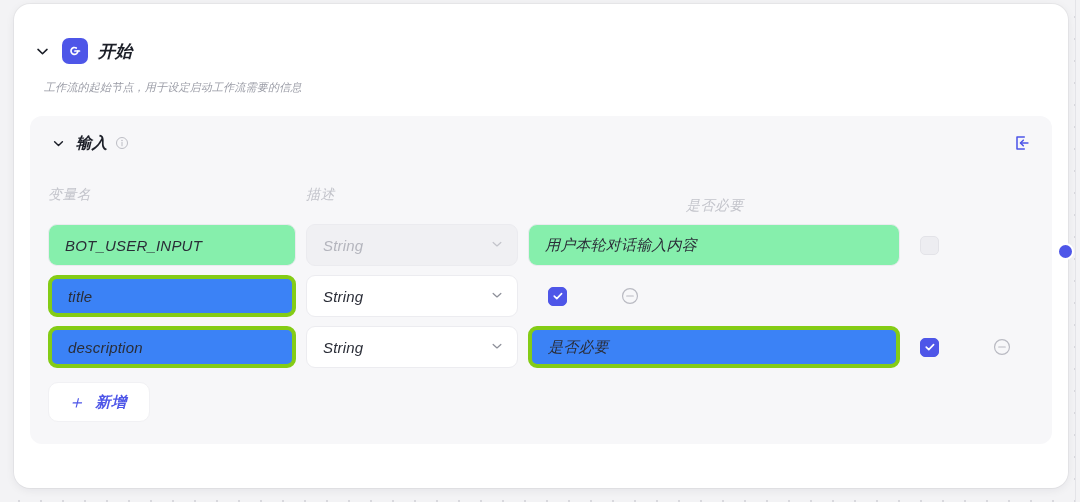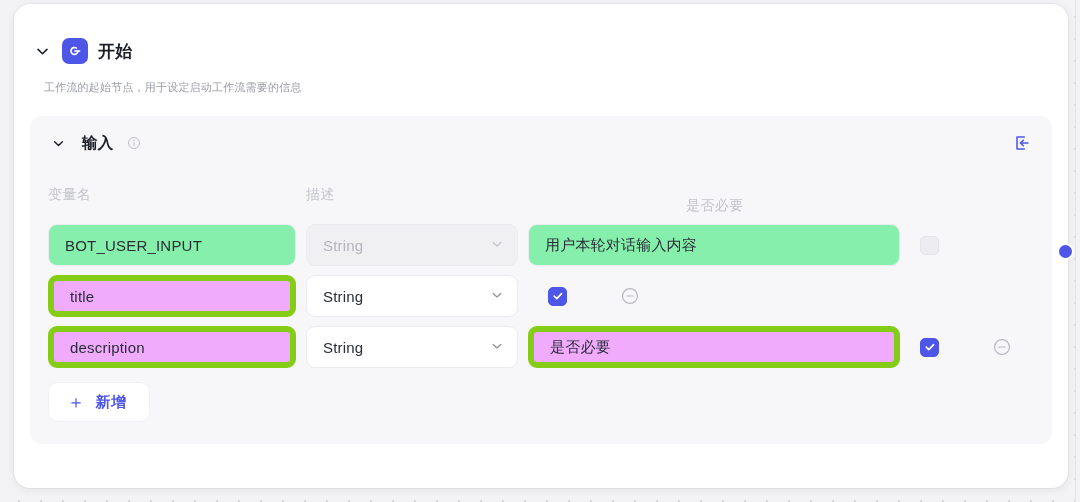--- a/index.html
+++ b/index.html
@@ -18,20 +18,21 @@
   
   .canvas {
     position: relative;
     width: 1080px;
     height: 502px;
     background-color: #f3f3f5;
     background-image:
       radial-gradient(circle, #d8d8dd 1px, rgba(0,0,0,0) 1.2px);
     background-size: 22px 22px;
     background-position: 8px 6px;
+    font-style: italic;
   }
 
   
   .node-card {
     position: absolute;
     left: 14px;
     top: 4px;
     width: 1054px;
     height: 484px;
     background: #ffffff;
@@ -91,21 +92,20 @@
     border-radius: 12px;
     padding: 14px 14px 22px 14px;
     box-sizing: border-box;
   }
 
   .panel-head {
     display: flex;
     align-items: center;
     height: 26px;
     padding: 0 2px 0 4px;
-    gap: 6px;
   }
   .panel-head .chevron { margin-right: 8px; }
   .panel-title {
     font-size: 15.5px;
     font-weight: 700;
     color: #1c1f28;
     letter-spacing: .3px;
   }
   .info-icon {
     margin-left: 7px;
@@ -151,22 +151,22 @@
     display: flex;
     align-items: center;
     font-size: 15px;
     padding: 0 16px;
     letter-spacing: .2px;
   }
   .field.name { width: 248px; }
   .field.desc { width: 372px; }
 
   .field.enabled {
-    background: #f0abfc;
-    border: 6px solid #84cc16;
+    background: #3b82f6;
+    border: 4px solid #84cc16;
     color: #2a2d37;
   }
   .field.disabled {
     background: #86efac;
     border: 1px solid #ebebef;
     color: #2a2d37;
   }
 
   .select {
     width: 212px;

